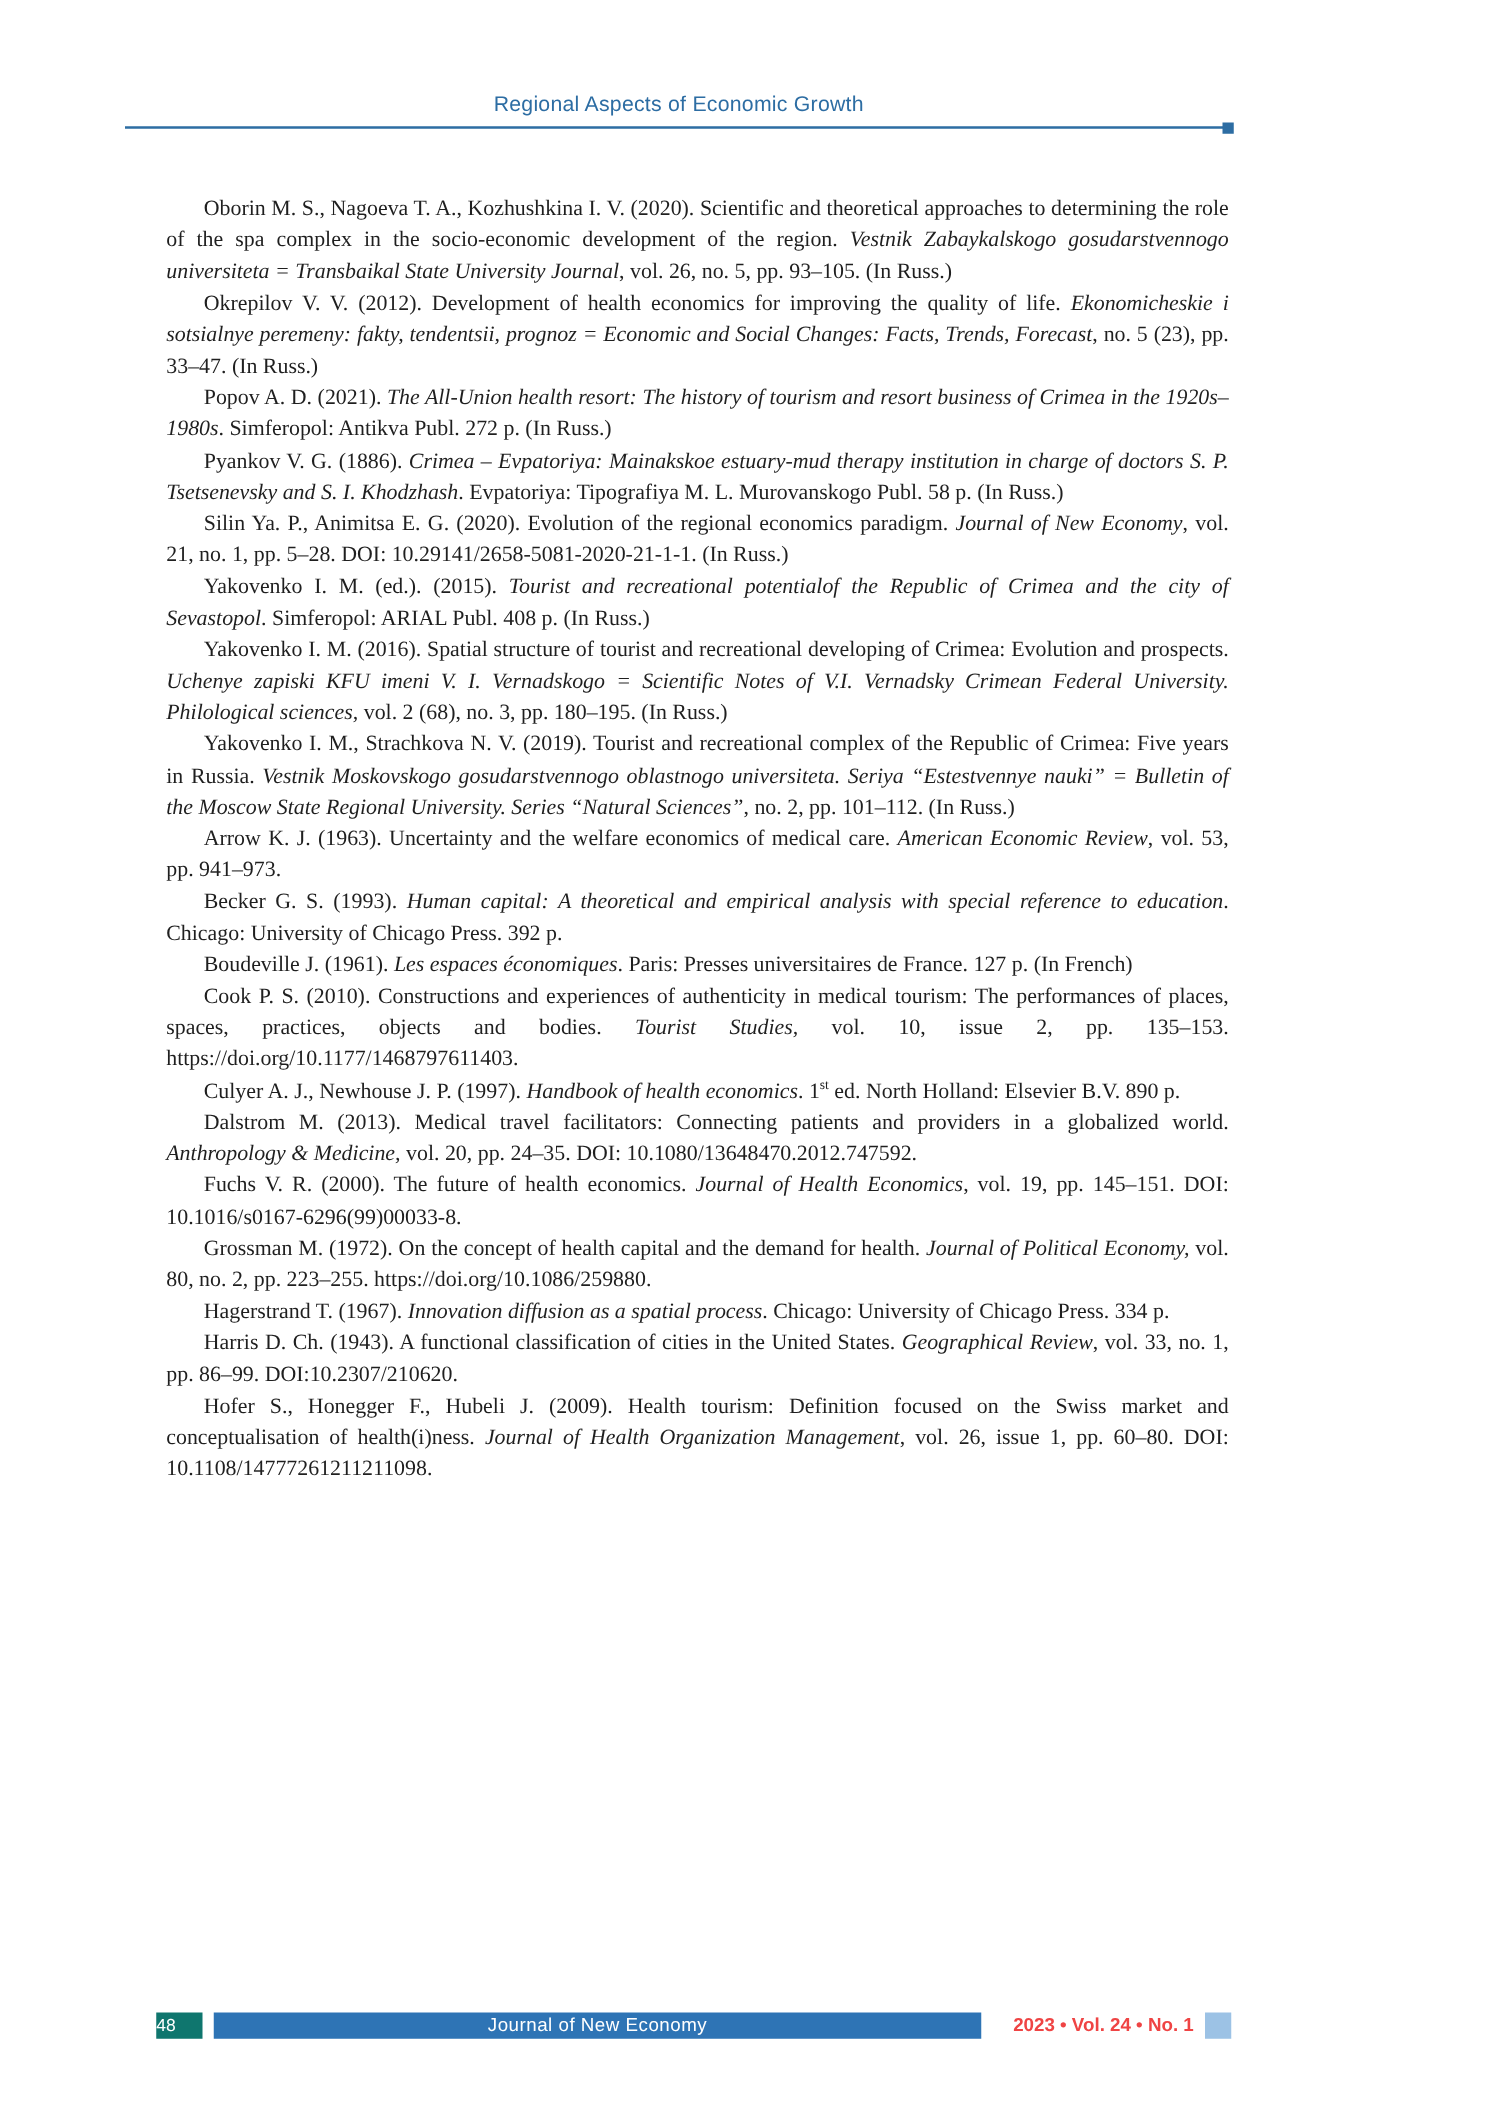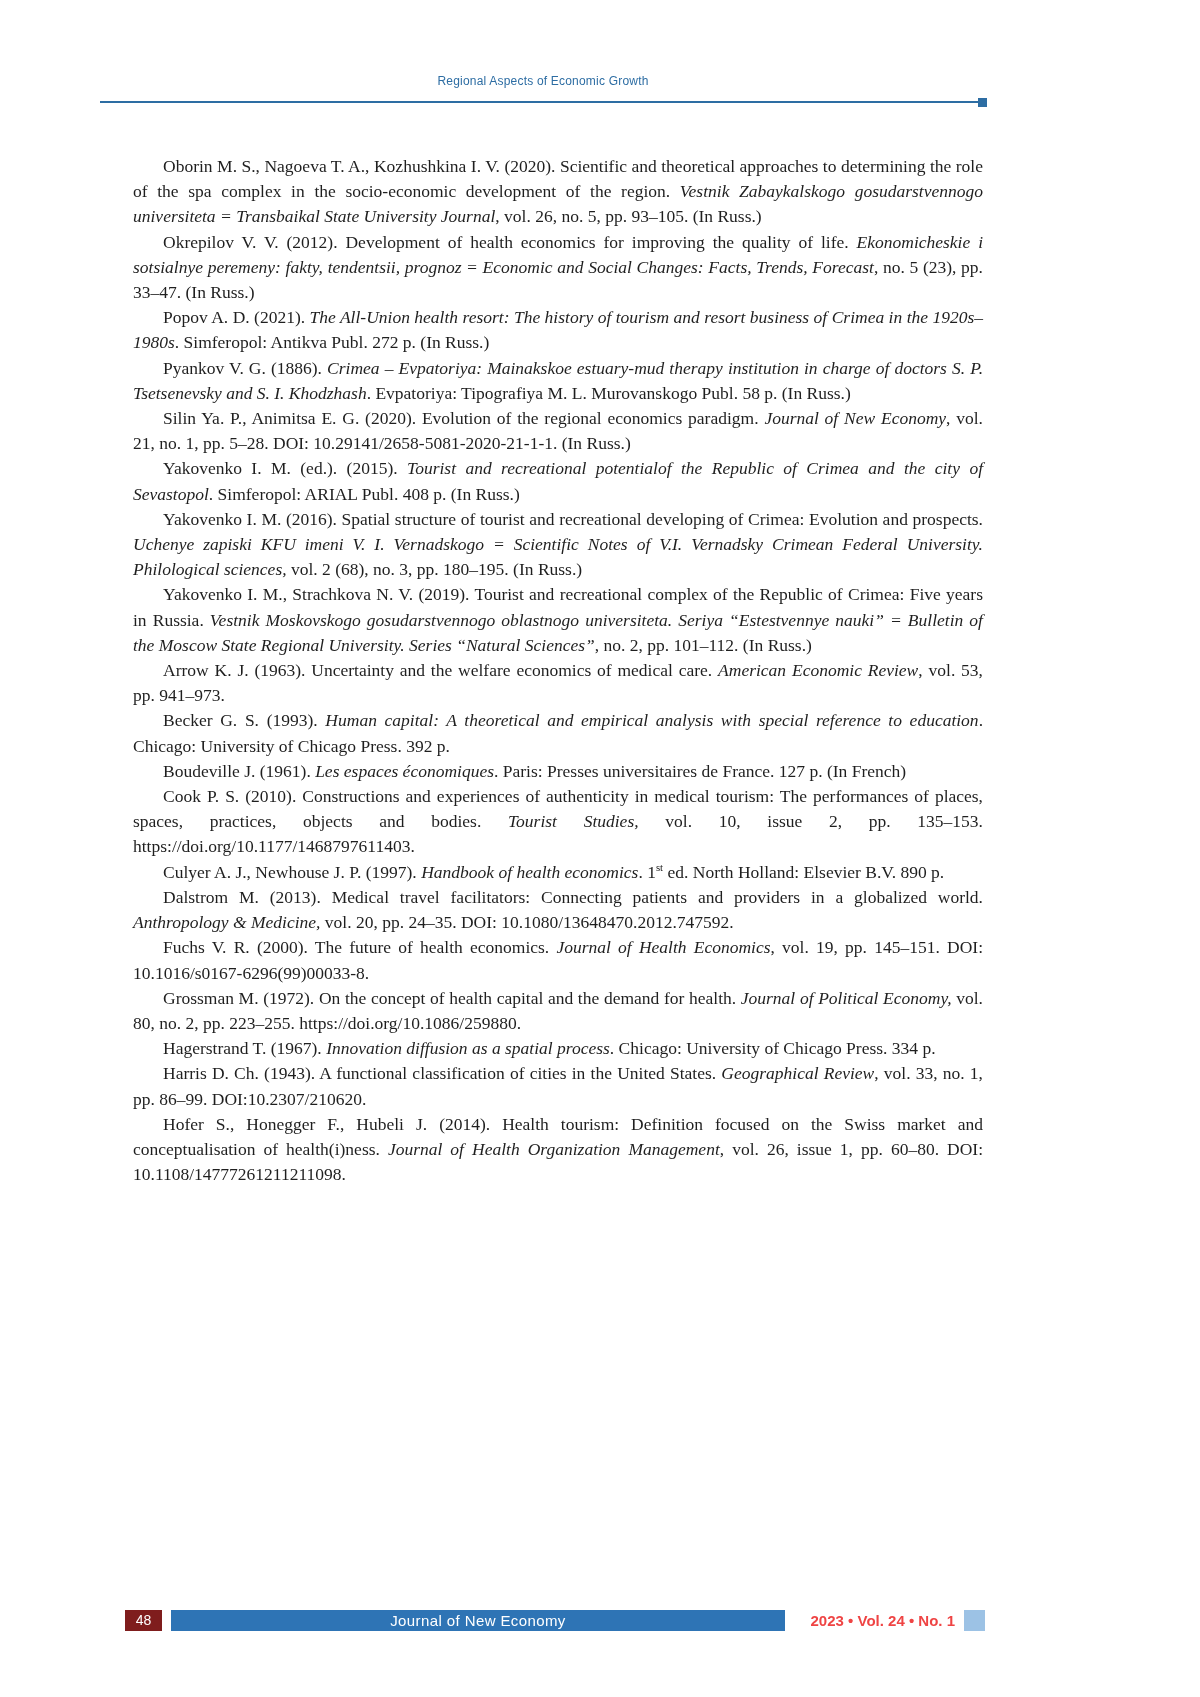--- a/index.html
+++ b/index.html
@@ -12,21 +12,21 @@
     color: #1f1f1f;
     overflow: hidden;
   }
   .page { position: absolute; inset: 0; }
 
   
   .running-title {
     position: absolute; top: 74px; left: 100px; width: 886px;
     text-align: center;
     font-family: "Liberation Sans", sans-serif;
-    font-size: 12px; letter-spacing: 0.2px;
+    font-size: 17px; letter-spacing: 0.2px;
     color: #2d6da3;
   }
   .header-rule {
     position: absolute; top: 101px; left: 100px; width: 886px; height: 2px;
     background: #2d6da3;
   }
   .rule-square {
     position: absolute; right: -1px; top: -3px;
     width: 9px; height: 9px; background: #2d6da3;
     display: block;
@@ -43,22 +43,22 @@
   .it { font-style: italic; }
   .references sup { font-size: 0.62em; line-height: 0; }
 
   
   .page-footer {
     position: absolute; top: 1610px; left: 125px; width: 860px; height: 21px;
     font-family: "Liberation Sans", sans-serif;
   }
   .page-number-box {
     position: absolute; left: 0; top: 0; width: 37px; height: 21px;
-    background: #7f1d1d; color: #ffffff;
-    font-size: 14px; line-height: 21px; text-align: center;
+    background: #0f766e; color: #ffffff;
+    font-size: 14px; line-height: 21px; text-align: left;
   }
   .journal-bar {
     position: absolute; left: 46px; top: 0; width: 614px; height: 21px;
     background: #2e74b5;
   }
   .journal-bar span {
     display: block; width: 100%;
     color: #ffffff; font-size: 15px; line-height: 21px; text-align: center;
     letter-spacing: 0.4px;
   }
@@ -96,21 +96,21 @@
       <p class="ref indent"><span>Arrow K. J. (1963). Uncertainty and the welfare economics of medical care. </span><span class="it">American Economic Review</span><span>, vol. 53, pp. 941–973.</span></p>
       <p class="ref indent"><span>Becker G. S. (1993). </span><span class="it">Human capital: A theoretical and empirical analysis with special reference to education</span><span>. Chicago: University of Chicago Press. 392 p.</span></p>
       <p class="ref indent"><span>Boudeville J. (1961). </span><span class="it">Les espaces économiques</span><span>. Paris: Presses universitaires de France. 127 p. (In French)</span></p>
       <p class="ref indent"><span>Cook P. S. (2010). Constructions and experiences of authenticity in medical tourism: The performances of places, spaces, practices, objects and bodies. </span><span class="it">Tourist Studies,</span><span> vol. 10, issue 2, pp. 135–153. https://doi.org/10.1177/1468797611403.</span></p>
       <p class="ref indent"><span>Culyer A. J., Newhouse J. P. (1997). </span><span class="it">Handbook of health economics</span><span>. 1</span><sup>st</sup><span> ed. North Holland: Elsevier B.V. 890 p.</span></p>
       <p class="ref indent"><span>Dalstrom M. (2013). Medical travel facilitators: Connecting patients and providers in a globalized world. </span><span class="it">Anthropology &amp; Medicine,</span><span> vol. 20, pp. 24–35. DOI: 10.1080/13648470.2012.747592.</span></p>
       <p class="ref indent"><span>Fuchs V. R. (2000). The future of health economics. </span><span class="it">Journal of Health Economics</span><span>, vol. 19, pp. 145–151. DOI: 10.1016/s0167-6296(99)00033-8.</span></p>
       <p class="ref indent"><span>Grossman M. (1972). On the concept of health capital and the demand for health. </span><span class="it">Journal of Political Economy,</span><span> vol. 80, no. 2, pp. 223–255. https://doi.org/10.1086/259880.</span></p>
       <p class="ref indent"><span>Hagerstrand T. (1967). </span><span class="it">Innovation diffusion as a spatial process</span><span>. Chicago: University of Chicago Press. 334 p.</span></p>
       <p class="ref indent"><span>Harris D. Ch. (1943). A functional classification of cities in the United States. </span><span class="it">Geographical Review</span><span>, vol. 33, no. 1, pp. 86–99. DOI:10.2307/210620.</span></p>
-      <p class="ref indent"><span>Hofer S., Honegger F., Hubeli J. (2014). Health tourism: Definition focused on the Swiss market and conceptualisation of health(i)ness. </span><span class="it">Journal of Health Organization Management</span><span>, vol. 26, issue 1, pp. 60–80. DOI: 10.1108/14777261211211098.</span></p>
+      <p class="ref indent"><span>Hofer S., Honegger F., Hubeli J. (2009). Health tourism: Definition focused on the Swiss market and conceptualisation of health(i)ness. </span><span class="it">Journal of Health Organization Management</span><span>, vol. 26, issue 1, pp. 60–80. DOI: 10.1108/14777261211211098.</span></p>
     </main>
 
   <footer class="page-footer">
     <div class="page-number-box">48</div>
     <div class="journal-bar">
       <span>Journal of New Economy</span>
     </div>
     <div class="issue-info">2023 • Vol. 24 • No. 1</div>
     <span class="footer-square"></span>
   </footer>

